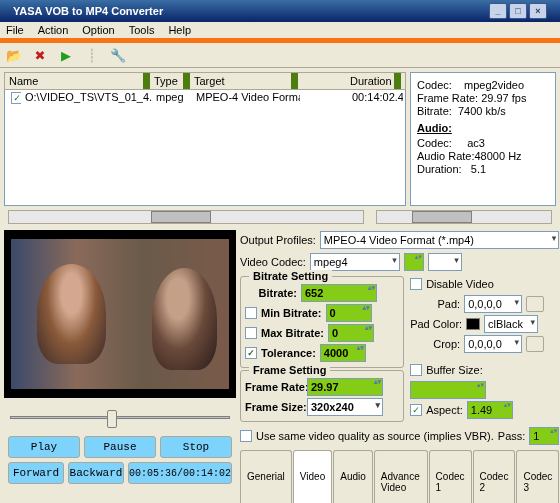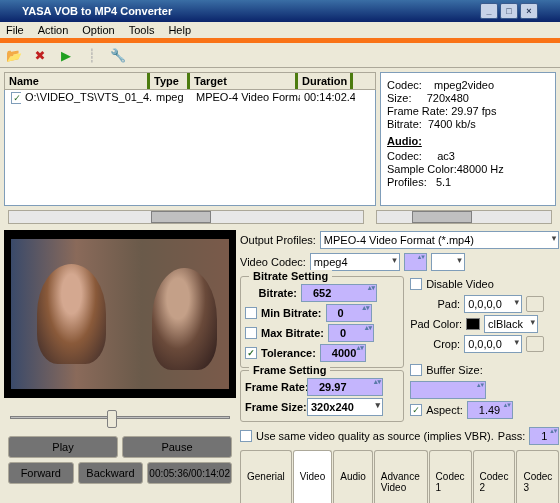--- a/index.html
+++ b/index.html
@@ -1,53 +1,53 @@
 <!DOCTYPE html>
 <html><head>
 <meta charset="utf-8">
 <style>
 * { box-sizing: border-box; margin: 0; padding: 0; font-family: Tahoma, sans-serif; font-size: 11px; }
 body { background: #ece9d8; width: 560px; height: 503px; overflow: hidden; }
-.titlebar { background: linear-gradient(to bottom, #3a6ea5, #0a246a); color: #fff; height: 22px; display: flex; align-items: center; padding: 0 22px; font-weight: bold; }
+.titlebar { background: linear-gradient(to bottom, #3a6ea5, #0a246a); color: #fff; height: 22px; display: flex; align-items: center; padding: 0 13px; font-weight: bold; }
 .titlebar .spacer { flex: 1; }
 .titlebar .winbtn { width: 18px; height: 16px; background: #c7d3e8; border: 1px solid #3a5a8c; margin-left: 2px; display: flex; align-items: center; justify-content: center; color: #2a3a5a; font-size: 9px; font-weight: bold; border-radius: 2px; }
 .menubar { background: #ece9d8; padding: 2px 6px; display: flex; gap: 14px; border-bottom: 5px solid #f97316; }
 .menubar span { cursor: default; }
 .toolbar { background: #ece9d8; padding: 2px 4px; display: flex; gap: 6px; border-bottom: 1px solid #aca899; }
 .toolbar .tbtn { width: 20px; height: 20px; display: flex; align-items: center; justify-content: center; font-size: 13px; }
 .upper { display: flex; padding: 4px; gap: 4px; height: 142px; }
 .filelist { flex: 1; display: flex; flex-direction: column; }
 .filelist .headers { display: flex; background: #ece9d8; border: 1px solid #aca899; }
-.filelist .headers div { padding: 2px 4px; border-right: 3px solid #4d7c0f; background: #ece9d8; font-weight: bold; }
+.filelist .headers div { padding: 2px 4px; border-right: 7px solid #4d7c0f; background: #ece9d8; }
 .filelist .rows { flex: 1; background: #fff; border: 1px solid #7f9db9; border-top: none; overflow: auto; }
 .filelist .row { display: flex; padding: 1px 2px; }
 .filelist .row div { padding: 0 4px; white-space: nowrap; overflow: hidden; }
-.col-name { width: 145px; } .col-type { width: 40px; } .col-target { width: 108px; } .col-dur { width: 55px; }
+.col-name { width: 145px; } .col-type { width: 40px; } .col-target { width: 108px; } .col-dur { width: 55px; margin-left: 48px; }
 .infopanel { width: 176px; background: #fff; border: 1px solid #7f9db9; padding: 6px; font-family: "Courier New", monospace; font-size: 10px; line-height: 13px; overflow: hidden; }
 .infopanel .audiolbl { text-decoration: underline; font-weight: bold; margin: 4px 0 2px; }
 .hscroll { height: 14px; background: #e8e8e8; border: 1px solid #aca899; margin: 0 4px 4px; position: relative; }
 .hscroll .thumb { position: absolute; left: 40%; width: 60px; height: 100%; background: #c0c0c0; border: 1px solid #808080; }
 .lower { display: flex; padding: 0 4px 4px; gap: 4px; height: 280px; }
 .left { width: 238px; display: flex; flex-direction: column; }
 .preview { width: 232px; height: 168px; background: #000; border: 1px solid #000; position: relative; margin-bottom: 4px; }
 .preview .img { position: absolute; inset: 8px 6px; background: linear-gradient(to right, #3a4a6a 0%, #8a6a5a 30%, #6a5a4a 60%, #7a5a4a 100%); }
 .preview .p1 { position: absolute; left: 14%; top: 20%; width: 30%; height: 60%; background: radial-gradient(ellipse at 50% 30%, #d4a890 20%, #8a5a3a 50%, #3a2a2a 100%); border-radius: 50% 50% 30% 30%; }
 .preview .p2 { position: absolute; right: 8%; top: 22%; width: 28%; height: 62%; background: radial-gradient(ellipse at 40% 30%, #c4a088 20%, #6a4a3a 50%, #2a1a1a 100%); border-radius: 50% 50% 30% 30%; }
 .slider { height: 24px; position: relative; margin: 4px 6px; }
 .slider .track { position: absolute; top: 10px; left: 0; right: 0; height: 3px; background: #c0c0c0; border: 1px solid #808080; }
 .slider .thumb { position: absolute; left: 44%; top: 4px; width: 10px; height: 18px; background: #ece9d8; border: 1px solid #808080; border-radius: 2px; }
 .btnrow { display: flex; gap: 4px; padding: 2px 4px; }
-.btn { flex: 1; height: 22px; background: #737373; border: 1px solid #aca899; border-radius: 3px; display: flex; align-items: center; justify-content: center; }
+.btn { flex: 1; height: 22px; background: #7dd3fc; border: 1px solid #aca899; border-radius: 3px; display: flex; align-items: center; justify-content: center; font-family: Liberation Mono, monospace; }
 .timecode { flex: 1.3; font-size: 10px; }
 .right { flex: 1; display: flex; flex-direction: column; gap: 2px; }
 .formrow { display: flex; align-items: center; gap: 4px; min-height: 20px; }
 .formrow label { white-space: nowrap; text-align: right; }
 .select { flex: 1; height: 18px; background: #fff; border: 1px solid #7f9db9; padding: 0 14px 0 3px; position: relative; display: flex; align-items: center; }
 .select::after { content: "▾"; position: absolute; right: 2px; top: 1px; color: #444; font-size: 9px; }
-.spin { width: 46px; height: 18px; background: #c4b5fd; border: 1px solid #7f9db9; padding: 0 10px 0 11px; position: relative; display: flex; align-items: center; }
+.spin { width: 46px; height: 18px; background: #84cc16; border: 1px solid #7f9db9; padding: 0 10px 0 3px; position: relative; display: flex; align-items: center; }
 .spin::after { content: "▴▾"; position: absolute; right: 1px; top: -1px; font-size: 7px; line-height: 8px; color: #5a7aa8; white-space: pre; }
 .spinw { width: 76px; }
 .group { border: 1px solid #aca899; border-radius: 3px; padding: 6px 4px 4px; margin: 2px 0; position: relative; }
 .group .gtitle { position: absolute; top: -7px; left: 8px; background: #ece9d8; padding: 0 4px; }
 .twocol { display: flex; gap: 6px; }
 .twocol .lcol { flex: 1.1; font-weight: bold; } .twocol .rcol { flex: 1; }
 .chk { width: 12px; height: 12px; border: 1px solid #7f9db9; background: #fff; display: inline-flex; align-items: center; justify-content: center; font-size: 9px; color: #2a6a2a; }
 .smallbtn { width: 18px; height: 16px; background: #ece9d8; border: 1px solid #aca899; border-radius: 2px; }
 .tabs { display: flex; gap: 1px; margin-top: 2px; }
 .tab { padding: 20px 6px; background: #ece9d8; border: 1px solid #aca899; border-bottom: none; border-radius: 3px 3px 0 0; font-size: 10px; }
@@ -95,27 +95,26 @@
         <div style="width:14px"><span class="chk">✓</span></div>
         <div class="col-name" style="width:131px">O:\VIDEO_TS\VTS_01_4.VOB</div>
         <div class="col-type">mpeg</div>
         <div class="col-target">MPEO-4 Video Format</div>
         <div class="col-dur">00:14:02.4</div>
       </div>
     </div>
   </div>
   <div class="infopanel">
     <div><span>Codec:</span>&nbsp;&nbsp;&nbsp;&nbsp;<span>mpeg2video</span></div>
-    <div><span>Size:</span>&nbsp;&nbsp;&nbsp;&nbsp;&nbsp;<span>720x480</span></div>
     <div><span>Frame Rate:</span> <span>29.97 fps</span></div>
     <div><span>Bitrate:</span>&nbsp;&nbsp;<span>7400 kb/s</span></div>
     <div class="audiolbl">Audio:</div>
     <div><span>Codec:</span>&nbsp;&nbsp;&nbsp;&nbsp;&nbsp;<span>ac3</span></div>
-    <div><span>Sample Color:</span><span>48000 Hz</span></div>
-    <div><span>Profiles:</span>&nbsp;&nbsp;&nbsp;<span>5.1</span></div>
+    <div><span>Audio Rate:</span><span>48000 Hz</span></div>
+    <div><span>Duration:</span>&nbsp;&nbsp;&nbsp;<span>5.1</span></div>
   </div>
 </div>
 
 <div style="display:flex;gap:4px;padding:0 4px 2px">
   <div class="hscroll" style="flex:1">
       <div class="thumb"></div>
     </div>
   <div class="hscroll" style="width:176px">
       <div class="thumb" style="left:20%"></div>
     </div>
@@ -128,20 +127,21 @@
         <div class="p1"></div>
         <div class="p2"></div>
     </div>
     <div class="slider">
       <div class="track"></div>
         <div class="thumb"></div>
     </div>
     <div class="btnrow">
       <div class="btn">Play</div>
       <div class="btn">Pause</div>
+      <div class="btn">Stop</div>
     </div>
     <div class="btnrow">
       <div class="btn">Forward</div>
       <div class="btn">Backward</div>
       <div class="btn timecode">00:05:36/00:14:02</div>
     </div>
   </div>
 
   <div class="right">
     <div class="formrow">

